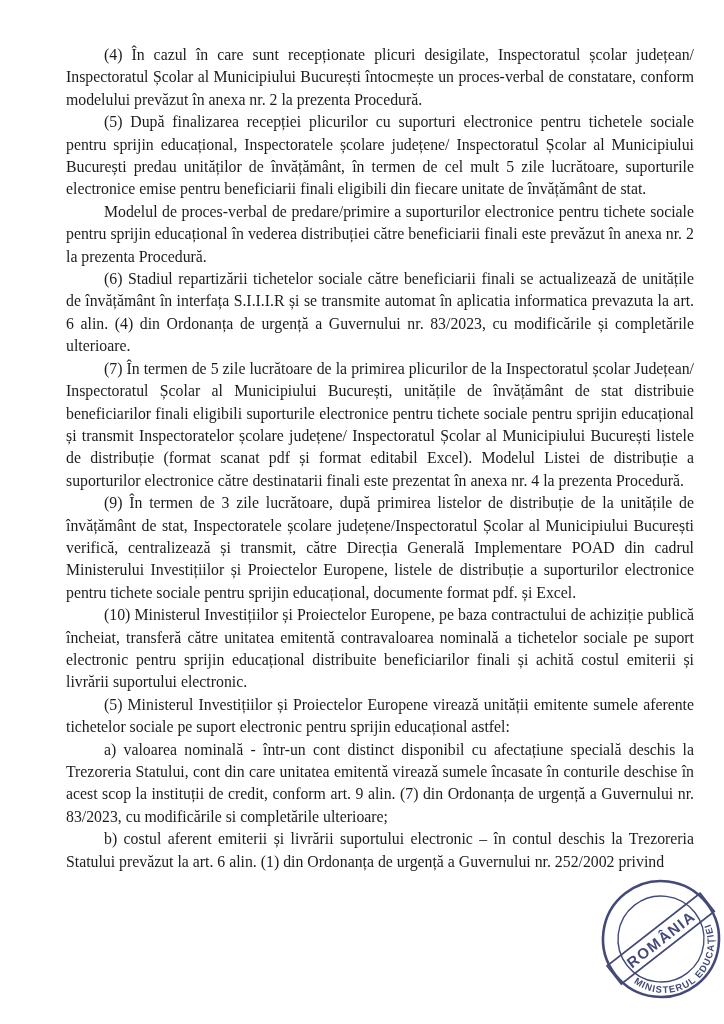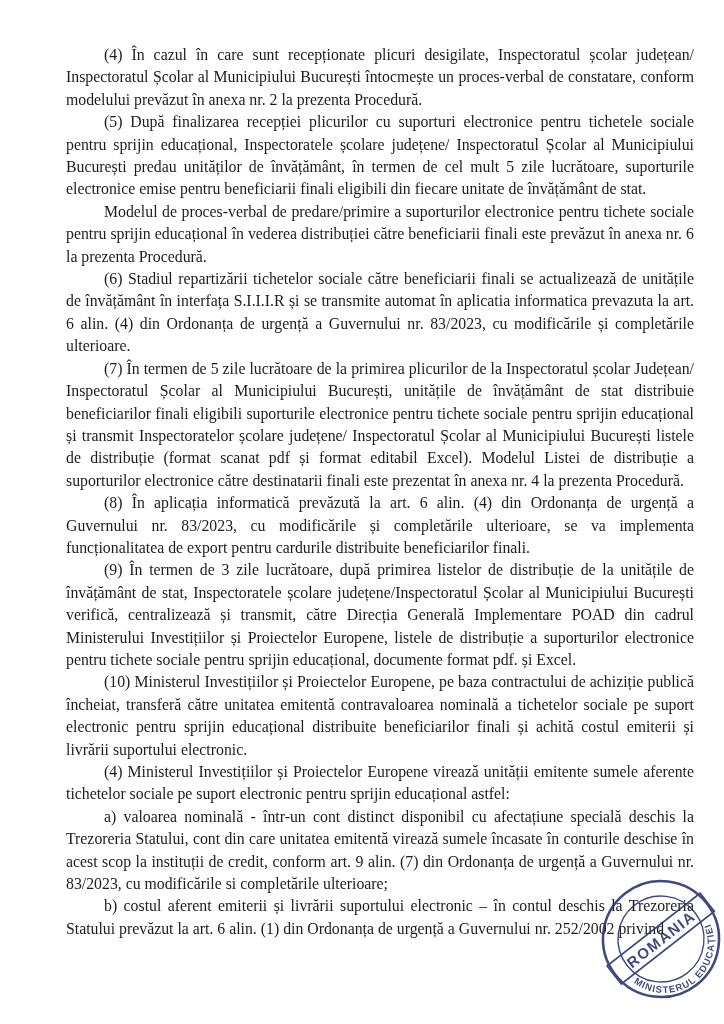--- a/index.html
+++ b/index.html
@@ -43,27 +43,26 @@
   }
 </style>
 </head>
 <body>
 
 <div class="page">
 
   <div class="text-block">
     <p>(4) În cazul în care sunt recepționate plicuri desigilate, Inspectoratul școlar județean/ Inspectoratul Școlar al Municipiului București întocmește un proces-verbal de constatare, conform modelului prevăzut în anexa nr. 2 la prezenta Procedură.</p>
     <p>(5) După finalizarea recepției plicurilor cu suporturi electronice pentru tichetele sociale pentru sprijin educațional, Inspectoratele școlare județene/ Inspectoratul Școlar al Municipiului București predau unităților de învățământ, în termen de cel mult 5 zile lucrătoare, suporturile electronice emise pentru beneficiarii finali eligibili din fiecare unitate de învățământ de stat.</p>
-    <p>Modelul de proces-verbal de predare/primire a suporturilor electronice pentru tichete sociale pentru sprijin educațional în vederea distribuției către beneficiarii finali este prevăzut în anexa nr. 6 la prezenta Procedură.</p>
+    <p>Modelul de proces-verbal de predare/primire a suporturilor electronice pentru tichete sociale pentru sprijin educațional în vederea distribuției către beneficiarii finali este prevăzut în anexa nr. 2 la prezenta Procedură.</p>
     <p>(6) Stadiul repartizării tichetelor sociale către beneficiarii finali se actualizează de unitățile de învățământ în interfața S.I.I.I.R și se transmite automat în aplicatia informatica prevazuta la art. 6 alin. (4) din Ordonanța de urgență a Guvernului nr. 83/2023, cu modificările și completările ulterioare.</p>
     <p>(7) În termen de 5 zile lucrătoare de la primirea plicurilor de la Inspectoratul școlar Județean/ Inspectoratul Școlar al Municipiului București, unitățile de învățământ de stat distribuie beneficiarilor finali eligibili suporturile electronice pentru tichete sociale pentru sprijin educațional și transmit Inspectoratelor școlare județene/ Inspectoratul Școlar al Municipiului București listele de distribuție (format scanat pdf și format editabil Excel). Modelul Listei de distribuție a suporturilor electronice către destinatarii finali este prezentat în anexa nr. 4 la prezenta Procedură.</p>
-    <p>(8) În aplicația informatică prevăzută la art. 6 alin. (4) din Ordonanța de urgență a Guvernului nr. 83/2023, cu modificările și completările ulterioare, se va implementa funcționalitatea de export pentru cardurile distribuite beneficiarilor finali.</p>
     <p>(9) În termen de 3 zile lucrătoare, după primirea listelor de distribuție de la unitățile de învățământ de stat, Inspectoratele școlare județene/Inspectoratul Școlar al Municipiului București verifică, centralizează și transmit, către Direcția Generală Implementare POAD din cadrul Ministerului Investițiilor și Proiectelor Europene, listele de distribuție a suporturilor electronice pentru tichete sociale pentru sprijin educațional, documente format pdf. și Excel.</p>
     <p>(10) Ministerul Investițiilor și Proiectelor Europene, pe baza contractului de achiziție publică încheiat, transferă către unitatea emitentă contravaloarea nominală a tichetelor sociale pe suport electronic pentru sprijin educațional distribuite beneficiarilor finali și achită costul emiterii și livrării suportului electronic.</p>
-    <p>(4) Ministerul Investițiilor și Proiectelor Europene virează unității emitente sumele aferente tichetelor sociale pe suport electronic pentru sprijin educațional astfel:</p>
+    <p>(5) Ministerul Investițiilor și Proiectelor Europene virează unității emitente sumele aferente tichetelor sociale pe suport electronic pentru sprijin educațional astfel:</p>
     <p>a) valoarea nominală - într-un cont distinct disponibil cu afectațiune specială deschis la Trezoreria Statului, cont din care unitatea emitentă virează sumele încasate în conturile deschise în acest scop la instituții de credit, conform art. 9 alin. (7) din Ordonanța de urgență a Guvernului nr. 83/2023, cu modificările si completările ulterioare;</p>
     <p>b) costul aferent emiterii și livrării suportului electronic – în contul deschis la Trezoreria Statului prevăzut la art. 6 alin. (1) din Ordonanța de urgență a Guvernului nr. 252/2002 privind</p>
   </div>
 
   <svg class="stamp" width="132" height="146" viewBox="0 0 132 146">
     <defs>
       <path id="ringPath" d="M 17 88 A 50 50 0 0 0 115 88"></path>
     </defs>
     <g transform="rotate(-38 66 73)" opacity="0.88" fill="none" stroke="#2a3166">
       <circle cx="66" cy="73" r="58" stroke-width="2.6"></circle>

